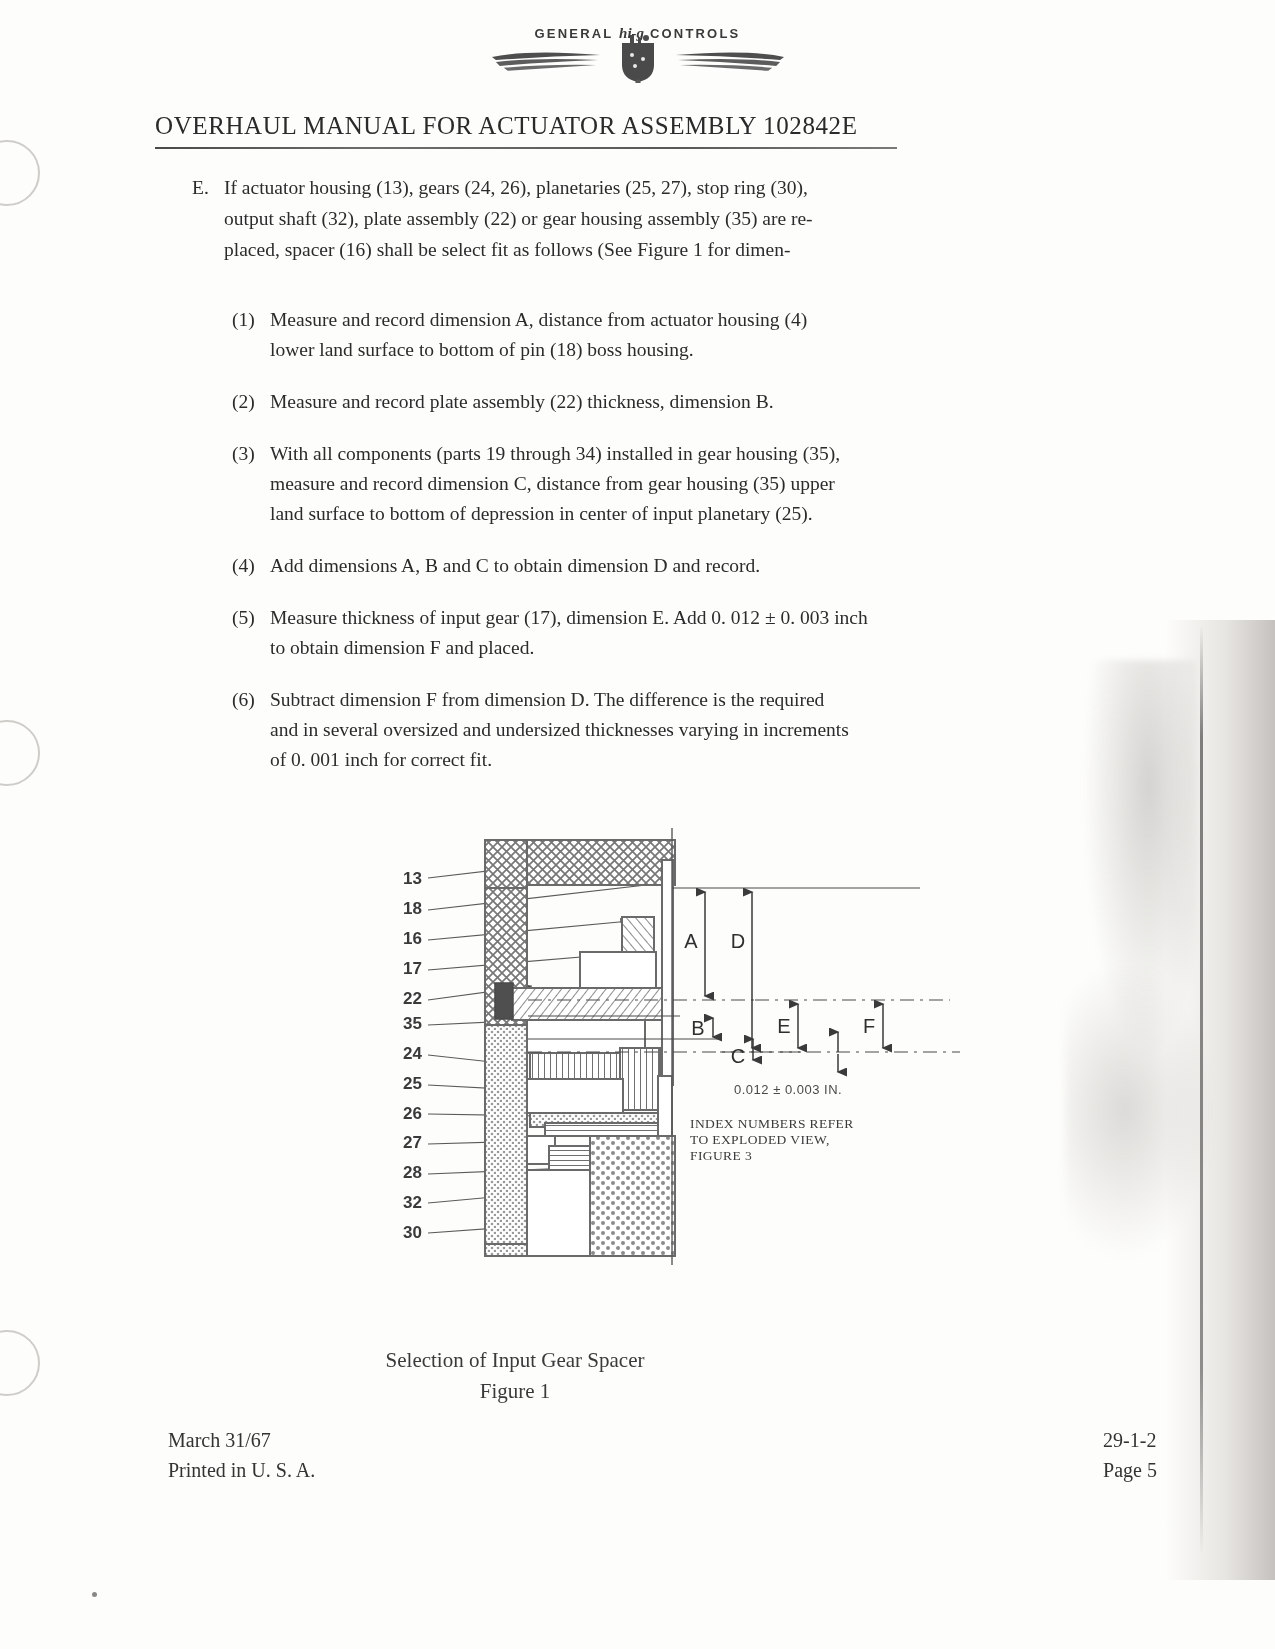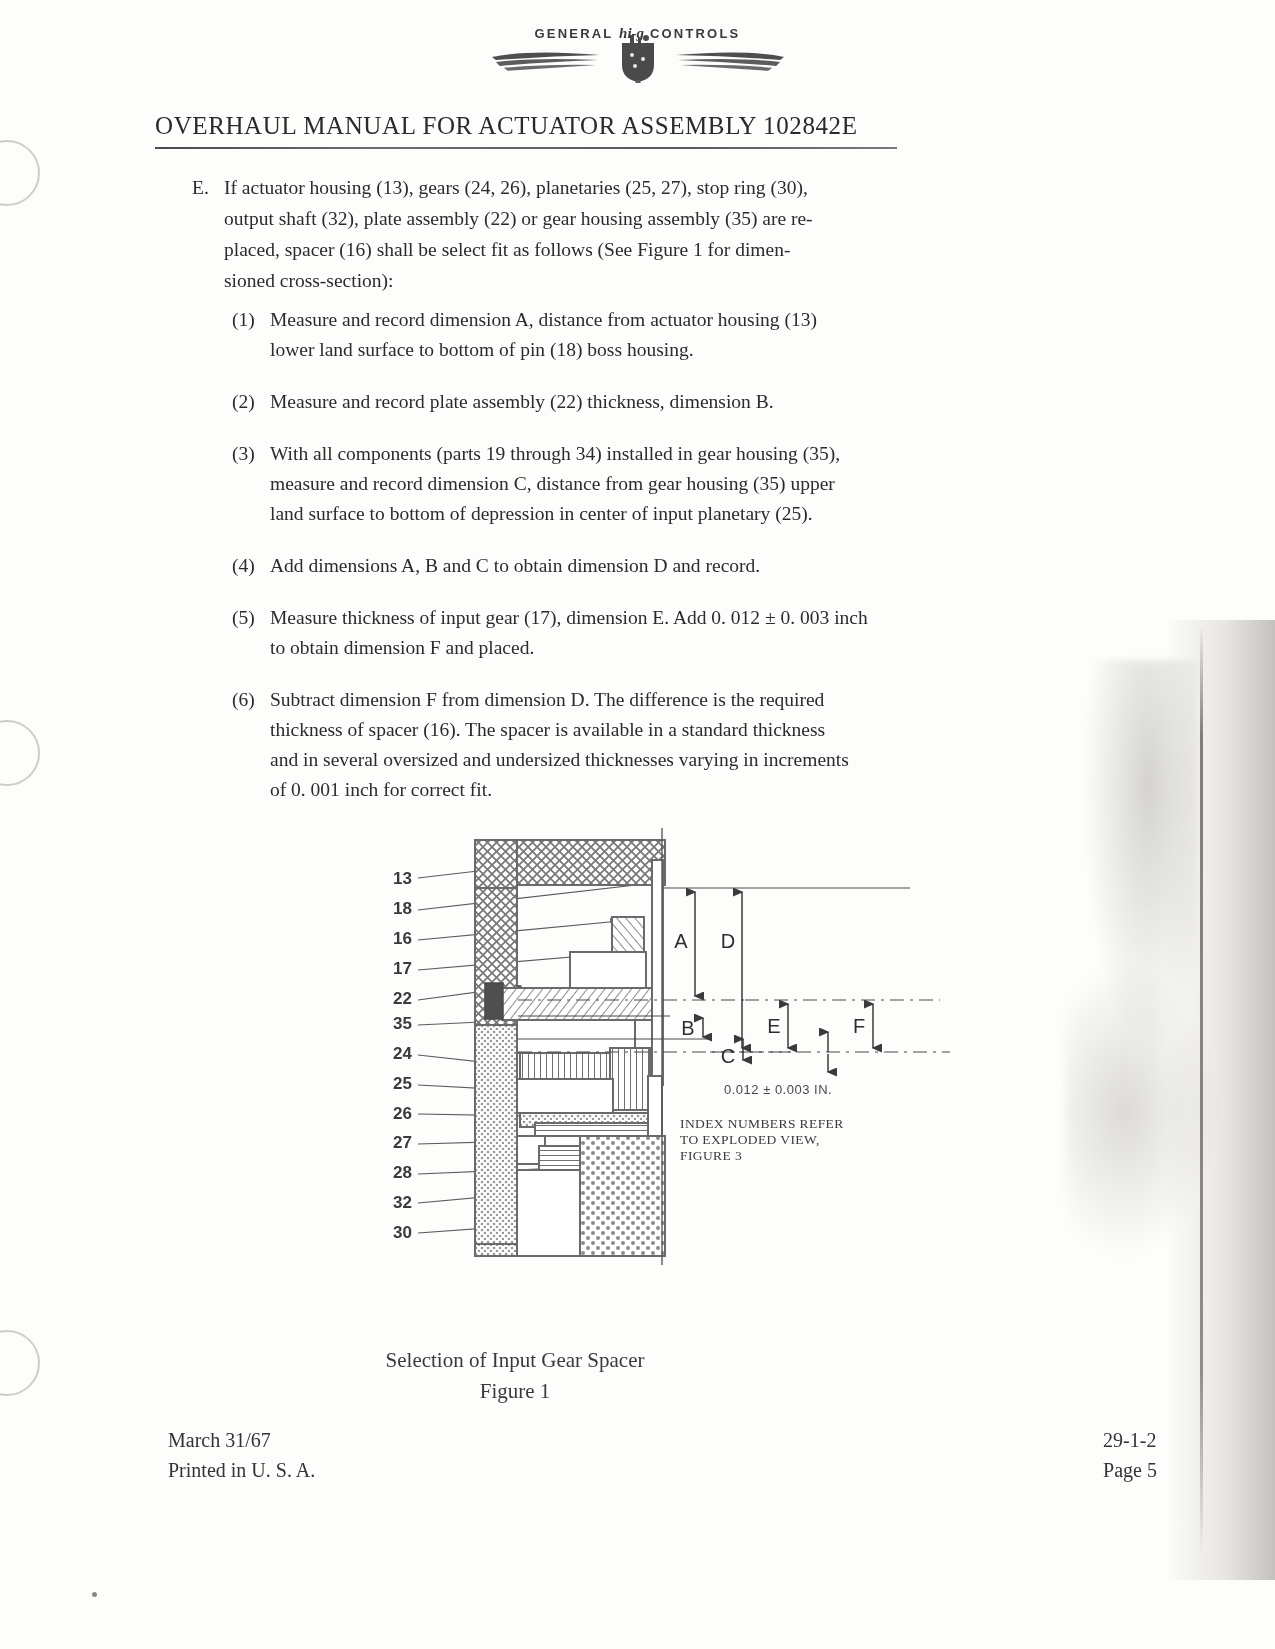--- a/index.html
+++ b/index.html
@@ -110,21 +110,21 @@
     margin-bottom: 22px;
     padding-left: 38px;
   }
   .step .num {
     position: absolute; left: 0; top: 0;
     width: 36px;
   }
 
   
   .figure {
-    position: absolute; top: 820px; left: 150px; width: 900px; height: 460px;
+    position: absolute; top: 820px; left: 160px; width: 900px; height: 460px;
   }
   .fig-svg { position: absolute; top: 0; left: 0; }
 
   .caption {
     position: absolute; top: 1345px; left: 0; width: 1030px;
     text-align: center; font-size: 21px; line-height: 31px;
     color: #3a3a3a;
   }
 
   .footer-left {
@@ -179,27 +179,26 @@
     </div>
   </div>
 
   <div class="doc-title">OVERHAUL MANUAL FOR ACTUATOR ASSEMBLY 102842E</div>
   <div class="title-rule"></div>
 
   <div class="para-e">
     <span class="lbl">E.</span><span>If actuator housing (13),  gears (24, 26),  planetaries (25,  27),  stop ring (30),</span>
     <span class="body-ind">output shaft (32),  plate assembly (22) or gear housing assembly (35) are re-</span>
     <span class="body-ind">placed,  spacer (16) shall be select fit as follows (See Figure 1 for dimen-</span>
-    <span class="body-ind">sioned cross-section):</span>
   </div>
 
   <div class="steps">
     <div class="step">
       <span class="num">(1)</span>
-      <div>Measure and record dimension A,  distance from actuator housing (13)</div>
+      <div>Measure and record dimension A,  distance from actuator housing (4)</div>
       <div>lower land surface to bottom of pin (18) boss housing.</div>
     </div>
     <div class="step">
       <span class="num">(2)</span>
       <div>Measure and record plate assembly (22) thickness,  dimension B.</div>
     </div>
     <div class="step">
       <span class="num">(3)</span>
       <div>With all components (parts 19 through 34) installed in gear housing (35),</div>
       <div>measure and record dimension C,  distance from gear housing (35) upper</div>
@@ -210,21 +209,20 @@
       <div>Add dimensions A,  B and C to obtain dimension D and record.</div>
     </div>
     <div class="step">
       <span class="num">(5)</span>
       <div>Measure thickness of input gear (17),  dimension E.   Add 0. 012 ± 0. 003 inch</div>
       <div>to obtain dimension F and placed.</div>
     </div>
     <div class="step">
       <span class="num">(6)</span>
       <div>Subtract dimension F from dimension D.   The difference is the required</div>
-      <div>thickness of spacer (16).   The spacer is available in a standard thickness</div>
       <div>and in several  oversized and undersized thicknesses varying in increments</div>
       <div>of 0. 001 inch for correct fit.</div>
     </div>
   </div>
 
   <div class="figure">
     <svg class="fig-svg" width="900" height="460" viewBox="0 0 900 460">
       <defs>
         <pattern id="xhatch" width="9" height="9" patternUnits="userSpaceOnUse">
           <rect width="9" height="9" fill="#ffffff"></rect>

